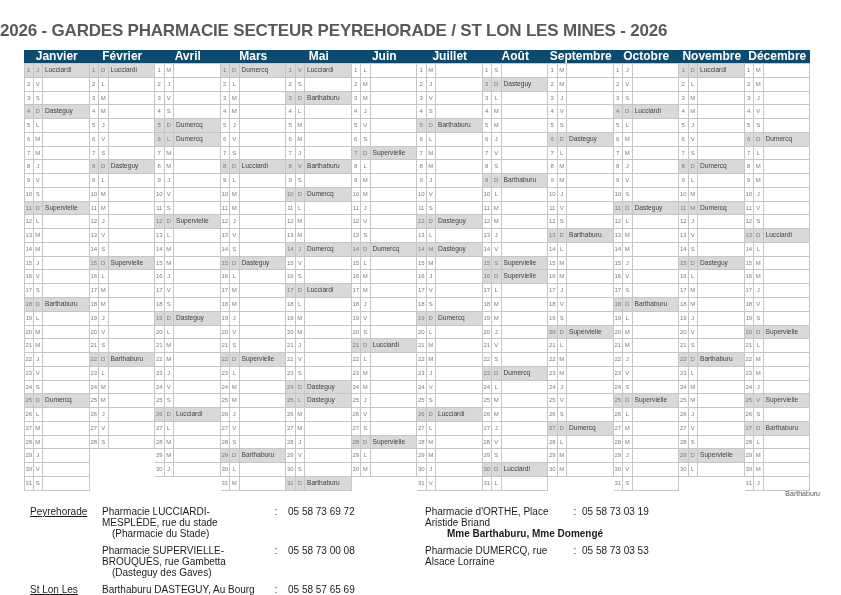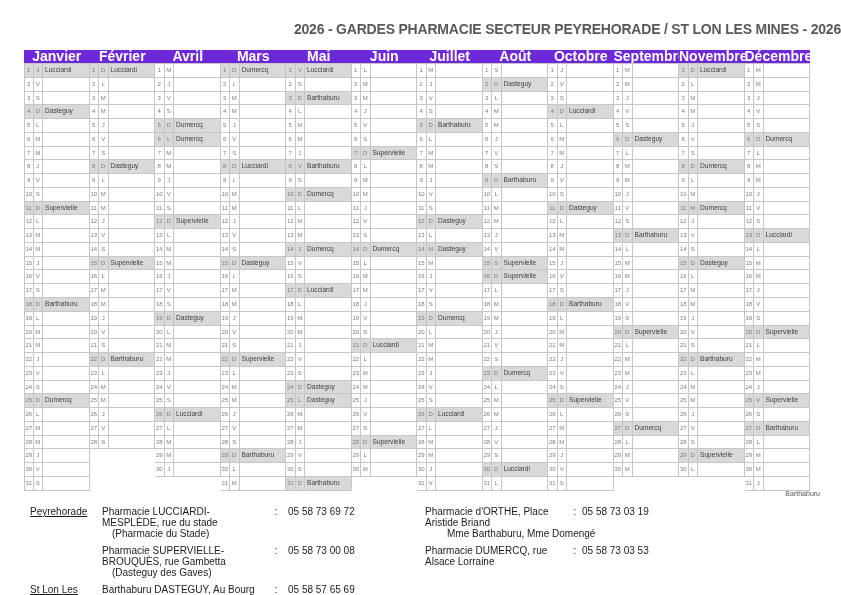--- a/index.html
+++ b/index.html
@@ -1,25 +1,25 @@
 <!DOCTYPE html>
 <html><head>
 <meta charset="utf-8">
 <style>
   html,body{margin:0;padding:0;overflow:hidden;}
   body{width:841px;height:595px;background:#ffffff;position:relative;
        font-family:"Liberation Sans",sans-serif;}
   .page{position:absolute;inset:0;background:#fff;}
 
-  .title{position:absolute;top:21px;left:0;width:100%;text-align:right;
-         font-size:14px;font-weight:bold;color:#595959;letter-spacing:-0.2px;}
+  .title{position:absolute;top:21px;left:0;width:100%;text-align:left;
+         font-size:17px;font-weight:bold;color:#595959;letter-spacing:-0.2px;}
 
   .calendar{position:absolute;left:24px;top:50px;width:786px;display:flex;}
   .month{width:65.5px;flex:0 0 65.5px;display:flex;flex-direction:column;}
-  .month-name{height:13px;background:#6d28d9;color:#ffffff;font-size:14px;
+  .month-name{height:13px;background:#0c4a6e;color:#ffffff;font-size:12px;
               font-weight:bold;text-align:center;line-height:13px;
               overflow:hidden;white-space:nowrap;}
   .month-grid{border-top:1px solid #c6c6c6;}
   .month:first-child .month-grid .day > span:first-child{border-left:1px solid #c6c6c6;}
   .day{display:flex;height:13.77px;box-sizing:border-box;background:#fff;}
   .day.on{background:#d9d9d9;}
   .day > span{box-sizing:border-box;display:block;overflow:hidden;
               white-space:nowrap;border-right:1px solid #c6c6c6;
               border-bottom:1px solid #c6c6c6;line-height:12.8px;}
   .day .num{width:9.5px;font-size:6px;color:#7d7d7d;text-align:center;}
@@ -34,21 +34,21 @@
   .c-row{display:flex;align-items:flex-start;}
   .c-row.spaced{margin-top:6px;}
   .place{width:72px;text-decoration:underline;}
   .left .pharm{width:162px;}
   .left .colon{width:24px;text-align:center;}
   .right .pharm{width:143px;}
   .right .colon{width:14px;text-align:center;}
   .phone{width:84px;}
   .note{line-height:11px;}
   .left .note{margin-left:82px;}
-  .right .note{margin-left:22px;}
+  .right .note{margin-left:22px;font-weight:bold;}
 </style>
 </head>
 <body>
 
 <div class="page">
   <div class="title">2026 - GARDES PHARMACIE SECTEUR PEYREHORADE / ST LON LES MINES - 2026</div>
   <div class="calendar" id="calendar">
       <div class="month">
         <div class="month-name">Janvier</div>
         <div class="month-grid">
@@ -1298,330 +1298,330 @@
             <span class="gname">Lucciardi</span>
           </div>
           <div class="day">
             <span class="num">31</span>
             <span class="ltr">L</span>
             <span class="gname"></span>
           </div>
         </div>
       </div>
       <div class="month">
-        <div class="month-name">Octobre</div>
+        <div class="month-name">Septembre</div>
         <div class="month-grid">
           <div class="day">
             <span class="num">1</span>
-            <span class="ltr">J</span>
+            <span class="ltr">M</span>
             <span class="gname"></span>
           </div>
           <div class="day">
             <span class="num">2</span>
-            <span class="ltr">V</span>
+            <span class="ltr">M</span>
             <span class="gname"></span>
           </div>
           <div class="day">
             <span class="num">3</span>
-            <span class="ltr">S</span>
-            <span class="gname"></span>
-          </div>
-          <div class="day on">
+            <span class="ltr">J</span>
+            <span class="gname"></span>
+          </div>
+          <div class="day">
             <span class="num">4</span>
-            <span class="ltr">D</span>
-            <span class="gname">Lucciardi</span>
+            <span class="ltr">V</span>
+            <span class="gname"></span>
           </div>
           <div class="day">
             <span class="num">5</span>
-            <span class="ltr">L</span>
-            <span class="gname"></span>
-          </div>
-          <div class="day">
+            <span class="ltr">S</span>
+            <span class="gname"></span>
+          </div>
+          <div class="day on">
             <span class="num">6</span>
-            <span class="ltr">M</span>
-            <span class="gname"></span>
+            <span class="ltr">D</span>
+            <span class="gname">Dasteguy</span>
           </div>
           <div class="day">
             <span class="num">7</span>
-            <span class="ltr">M</span>
+            <span class="ltr">L</span>
             <span class="gname"></span>
           </div>
           <div class="day">
             <span class="num">8</span>
-            <span class="ltr">J</span>
+            <span class="ltr">M</span>
             <span class="gname"></span>
           </div>
           <div class="day">
             <span class="num">9</span>
-            <span class="ltr">V</span>
+            <span class="ltr">M</span>
             <span class="gname"></span>
           </div>
           <div class="day">
             <span class="num">10</span>
-            <span class="ltr">S</span>
-            <span class="gname"></span>
-          </div>
-          <div class="day on">
+            <span class="ltr">J</span>
+            <span class="gname"></span>
+          </div>
+          <div class="day">
             <span class="num">11</span>
-            <span class="ltr">D</span>
-            <span class="gname">Dasteguy</span>
+            <span class="ltr">V</span>
+            <span class="gname"></span>
           </div>
           <div class="day">
             <span class="num">12</span>
-            <span class="ltr">L</span>
-            <span class="gname"></span>
-          </div>
-          <div class="day">
+            <span class="ltr">S</span>
+            <span class="gname"></span>
+          </div>
+          <div class="day on">
             <span class="num">13</span>
-            <span class="ltr">M</span>
-            <span class="gname"></span>
+            <span class="ltr">D</span>
+            <span class="gname">Barthaburu</span>
           </div>
           <div class="day">
             <span class="num">14</span>
-            <span class="ltr">M</span>
+            <span class="ltr">L</span>
             <span class="gname"></span>
           </div>
           <div class="day">
             <span class="num">15</span>
-            <span class="ltr">J</span>
+            <span class="ltr">M</span>
             <span class="gname"></span>
           </div>
           <div class="day">
             <span class="num">16</span>
-            <span class="ltr">V</span>
+            <span class="ltr">M</span>
             <span class="gname"></span>
           </div>
           <div class="day">
             <span class="num">17</span>
-            <span class="ltr">S</span>
-            <span class="gname"></span>
-          </div>
-          <div class="day on">
+            <span class="ltr">J</span>
+            <span class="gname"></span>
+          </div>
+          <div class="day">
             <span class="num">18</span>
-            <span class="ltr">D</span>
-            <span class="gname">Barthaburu</span>
+            <span class="ltr">V</span>
+            <span class="gname"></span>
           </div>
           <div class="day">
             <span class="num">19</span>
-            <span class="ltr">L</span>
-            <span class="gname"></span>
-          </div>
-          <div class="day">
+            <span class="ltr">S</span>
+            <span class="gname"></span>
+          </div>
+          <div class="day on">
             <span class="num">20</span>
-            <span class="ltr">M</span>
-            <span class="gname"></span>
+            <span class="ltr">D</span>
+            <span class="gname">Supervielle</span>
           </div>
           <div class="day">
             <span class="num">21</span>
-            <span class="ltr">M</span>
+            <span class="ltr">L</span>
             <span class="gname"></span>
           </div>
           <div class="day">
             <span class="num">22</span>
-            <span class="ltr">J</span>
+            <span class="ltr">M</span>
             <span class="gname"></span>
           </div>
           <div class="day">
             <span class="num">23</span>
-            <span class="ltr">V</span>
+            <span class="ltr">M</span>
             <span class="gname"></span>
           </div>
           <div class="day">
             <span class="num">24</span>
-            <span class="ltr">S</span>
-            <span class="gname"></span>
-          </div>
-          <div class="day on">
+            <span class="ltr">J</span>
+            <span class="gname"></span>
+          </div>
+          <div class="day">
             <span class="num">25</span>
-            <span class="ltr">D</span>
-            <span class="gname">Supervielle</span>
+            <span class="ltr">V</span>
+            <span class="gname"></span>
           </div>
           <div class="day">
             <span class="num">26</span>
-            <span class="ltr">L</span>
-            <span class="gname"></span>
-          </div>
-          <div class="day">
+            <span class="ltr">S</span>
+            <span class="gname"></span>
+          </div>
+          <div class="day on">
             <span class="num">27</span>
-            <span class="ltr">M</span>
-            <span class="gname"></span>
+            <span class="ltr">D</span>
+            <span class="gname">Dumercq</span>
           </div>
           <div class="day">
             <span class="num">28</span>
-            <span class="ltr">M</span>
+            <span class="ltr">L</span>
             <span class="gname"></span>
           </div>
           <div class="day">
             <span class="num">29</span>
-            <span class="ltr">J</span>
+            <span class="ltr">M</span>
             <span class="gname"></span>
           </div>
           <div class="day">
             <span class="num">30</span>
-            <span class="ltr">V</span>
-            <span class="gname"></span>
-          </div>
-          <div class="day">
-            <span class="num">31</span>
-            <span class="ltr">S</span>
+            <span class="ltr">M</span>
             <span class="gname"></span>
           </div>
         </div>
       </div>
       <div class="month">
-        <div class="month-name">Septembre</div>
+        <div class="month-name">Octobre</div>
         <div class="month-grid">
           <div class="day">
             <span class="num">1</span>
-            <span class="ltr">M</span>
+            <span class="ltr">J</span>
             <span class="gname"></span>
           </div>
           <div class="day">
             <span class="num">2</span>
-            <span class="ltr">M</span>
+            <span class="ltr">V</span>
             <span class="gname"></span>
           </div>
           <div class="day">
             <span class="num">3</span>
-            <span class="ltr">J</span>
-            <span class="gname"></span>
-          </div>
-          <div class="day">
+            <span class="ltr">S</span>
+            <span class="gname"></span>
+          </div>
+          <div class="day on">
             <span class="num">4</span>
-            <span class="ltr">V</span>
-            <span class="gname"></span>
+            <span class="ltr">D</span>
+            <span class="gname">Lucciardi</span>
           </div>
           <div class="day">
             <span class="num">5</span>
-            <span class="ltr">S</span>
-            <span class="gname"></span>
-          </div>
-          <div class="day on">
+            <span class="ltr">L</span>
+            <span class="gname"></span>
+          </div>
+          <div class="day">
             <span class="num">6</span>
+            <span class="ltr">M</span>
+            <span class="gname"></span>
+          </div>
+          <div class="day">
+            <span class="num">7</span>
+            <span class="ltr">M</span>
+            <span class="gname"></span>
+          </div>
+          <div class="day">
+            <span class="num">8</span>
+            <span class="ltr">J</span>
+            <span class="gname"></span>
+          </div>
+          <div class="day">
+            <span class="num">9</span>
+            <span class="ltr">V</span>
+            <span class="gname"></span>
+          </div>
+          <div class="day">
+            <span class="num">10</span>
+            <span class="ltr">S</span>
+            <span class="gname"></span>
+          </div>
+          <div class="day on">
+            <span class="num">11</span>
             <span class="ltr">D</span>
             <span class="gname">Dasteguy</span>
           </div>
           <div class="day">
-            <span class="num">7</span>
-            <span class="ltr">L</span>
-            <span class="gname"></span>
-          </div>
-          <div class="day">
-            <span class="num">8</span>
-            <span class="ltr">M</span>
-            <span class="gname"></span>
-          </div>
-          <div class="day">
-            <span class="num">9</span>
-            <span class="ltr">M</span>
-            <span class="gname"></span>
-          </div>
-          <div class="day">
-            <span class="num">10</span>
-            <span class="ltr">J</span>
-            <span class="gname"></span>
-          </div>
-          <div class="day">
-            <span class="num">11</span>
-            <span class="ltr">V</span>
-            <span class="gname"></span>
-          </div>
-          <div class="day">
             <span class="num">12</span>
-            <span class="ltr">S</span>
-            <span class="gname"></span>
-          </div>
-          <div class="day on">
+            <span class="ltr">L</span>
+            <span class="gname"></span>
+          </div>
+          <div class="day">
             <span class="num">13</span>
+            <span class="ltr">M</span>
+            <span class="gname"></span>
+          </div>
+          <div class="day">
+            <span class="num">14</span>
+            <span class="ltr">M</span>
+            <span class="gname"></span>
+          </div>
+          <div class="day">
+            <span class="num">15</span>
+            <span class="ltr">J</span>
+            <span class="gname"></span>
+          </div>
+          <div class="day">
+            <span class="num">16</span>
+            <span class="ltr">V</span>
+            <span class="gname"></span>
+          </div>
+          <div class="day">
+            <span class="num">17</span>
+            <span class="ltr">S</span>
+            <span class="gname"></span>
+          </div>
+          <div class="day on">
+            <span class="num">18</span>
             <span class="ltr">D</span>
             <span class="gname">Barthaburu</span>
           </div>
           <div class="day">
-            <span class="num">14</span>
-            <span class="ltr">L</span>
-            <span class="gname"></span>
-          </div>
-          <div class="day">
-            <span class="num">15</span>
-            <span class="ltr">M</span>
-            <span class="gname"></span>
-          </div>
-          <div class="day">
-            <span class="num">16</span>
-            <span class="ltr">M</span>
-            <span class="gname"></span>
-          </div>
-          <div class="day">
-            <span class="num">17</span>
-            <span class="ltr">J</span>
-            <span class="gname"></span>
-          </div>
-          <div class="day">
-            <span class="num">18</span>
-            <span class="ltr">V</span>
-            <span class="gname"></span>
-          </div>
-          <div class="day">
             <span class="num">19</span>
-            <span class="ltr">S</span>
-            <span class="gname"></span>
-          </div>
-          <div class="day on">
+            <span class="ltr">L</span>
+            <span class="gname"></span>
+          </div>
+          <div class="day">
             <span class="num">20</span>
+            <span class="ltr">M</span>
+            <span class="gname"></span>
+          </div>
+          <div class="day">
+            <span class="num">21</span>
+            <span class="ltr">M</span>
+            <span class="gname"></span>
+          </div>
+          <div class="day">
+            <span class="num">22</span>
+            <span class="ltr">J</span>
+            <span class="gname"></span>
+          </div>
+          <div class="day">
+            <span class="num">23</span>
+            <span class="ltr">V</span>
+            <span class="gname"></span>
+          </div>
+          <div class="day">
+            <span class="num">24</span>
+            <span class="ltr">S</span>
+            <span class="gname"></span>
+          </div>
+          <div class="day on">
+            <span class="num">25</span>
             <span class="ltr">D</span>
             <span class="gname">Supervielle</span>
           </div>
           <div class="day">
-            <span class="num">21</span>
-            <span class="ltr">L</span>
-            <span class="gname"></span>
-          </div>
-          <div class="day">
-            <span class="num">22</span>
-            <span class="ltr">M</span>
-            <span class="gname"></span>
-          </div>
-          <div class="day">
-            <span class="num">23</span>
-            <span class="ltr">M</span>
-            <span class="gname"></span>
-          </div>
-          <div class="day">
-            <span class="num">24</span>
-            <span class="ltr">J</span>
-            <span class="gname"></span>
-          </div>
-          <div class="day">
-            <span class="num">25</span>
-            <span class="ltr">V</span>
-            <span class="gname"></span>
-          </div>
-          <div class="day">
             <span class="num">26</span>
-            <span class="ltr">S</span>
-            <span class="gname"></span>
-          </div>
-          <div class="day on">
+            <span class="ltr">L</span>
+            <span class="gname"></span>
+          </div>
+          <div class="day">
             <span class="num">27</span>
-            <span class="ltr">D</span>
-            <span class="gname">Dumercq</span>
+            <span class="ltr">M</span>
+            <span class="gname"></span>
           </div>
           <div class="day">
             <span class="num">28</span>
-            <span class="ltr">L</span>
+            <span class="ltr">M</span>
             <span class="gname"></span>
           </div>
           <div class="day">
             <span class="num">29</span>
-            <span class="ltr">M</span>
+            <span class="ltr">J</span>
             <span class="gname"></span>
           </div>
           <div class="day">
             <span class="num">30</span>
-            <span class="ltr">M</span>
+            <span class="ltr">V</span>
+            <span class="gname"></span>
+          </div>
+          <div class="day">
+            <span class="num">31</span>
+            <span class="ltr">S</span>
             <span class="gname"></span>
           </div>
         </div>
       </div>
       <div class="month">
         <div class="month-name">Novembre</div>
         <div class="month-grid">
           <div class="day on">
             <span class="num">1</span>
             <span class="ltr">D</span>

